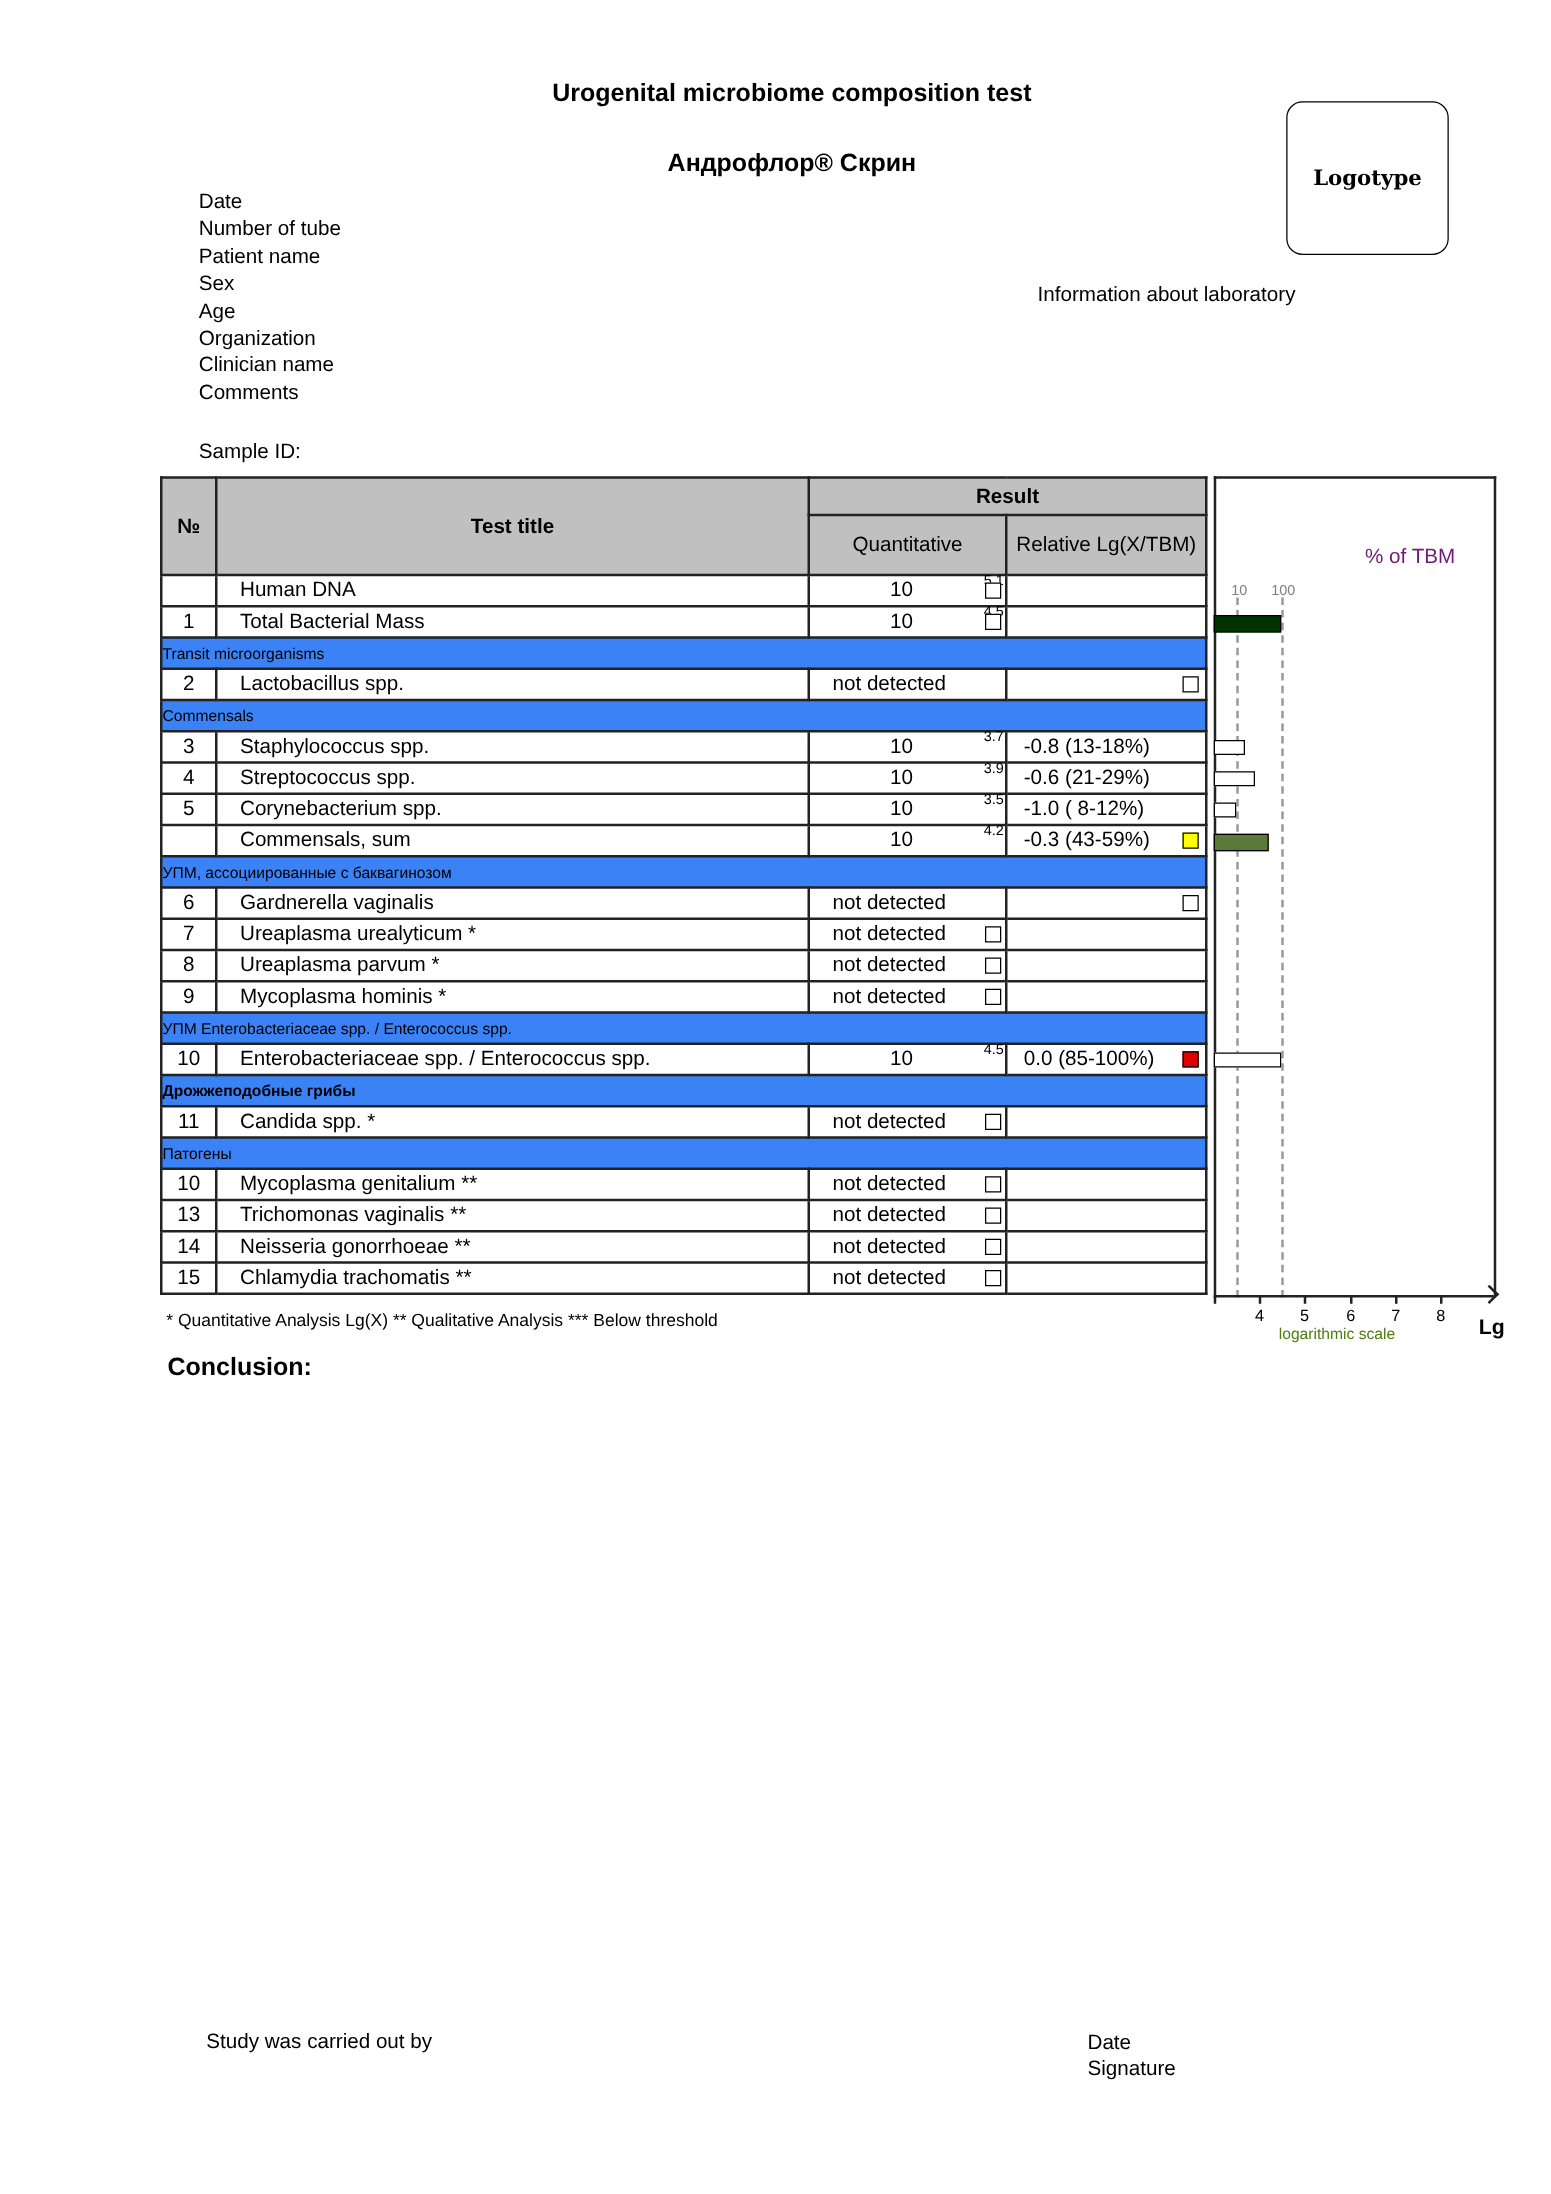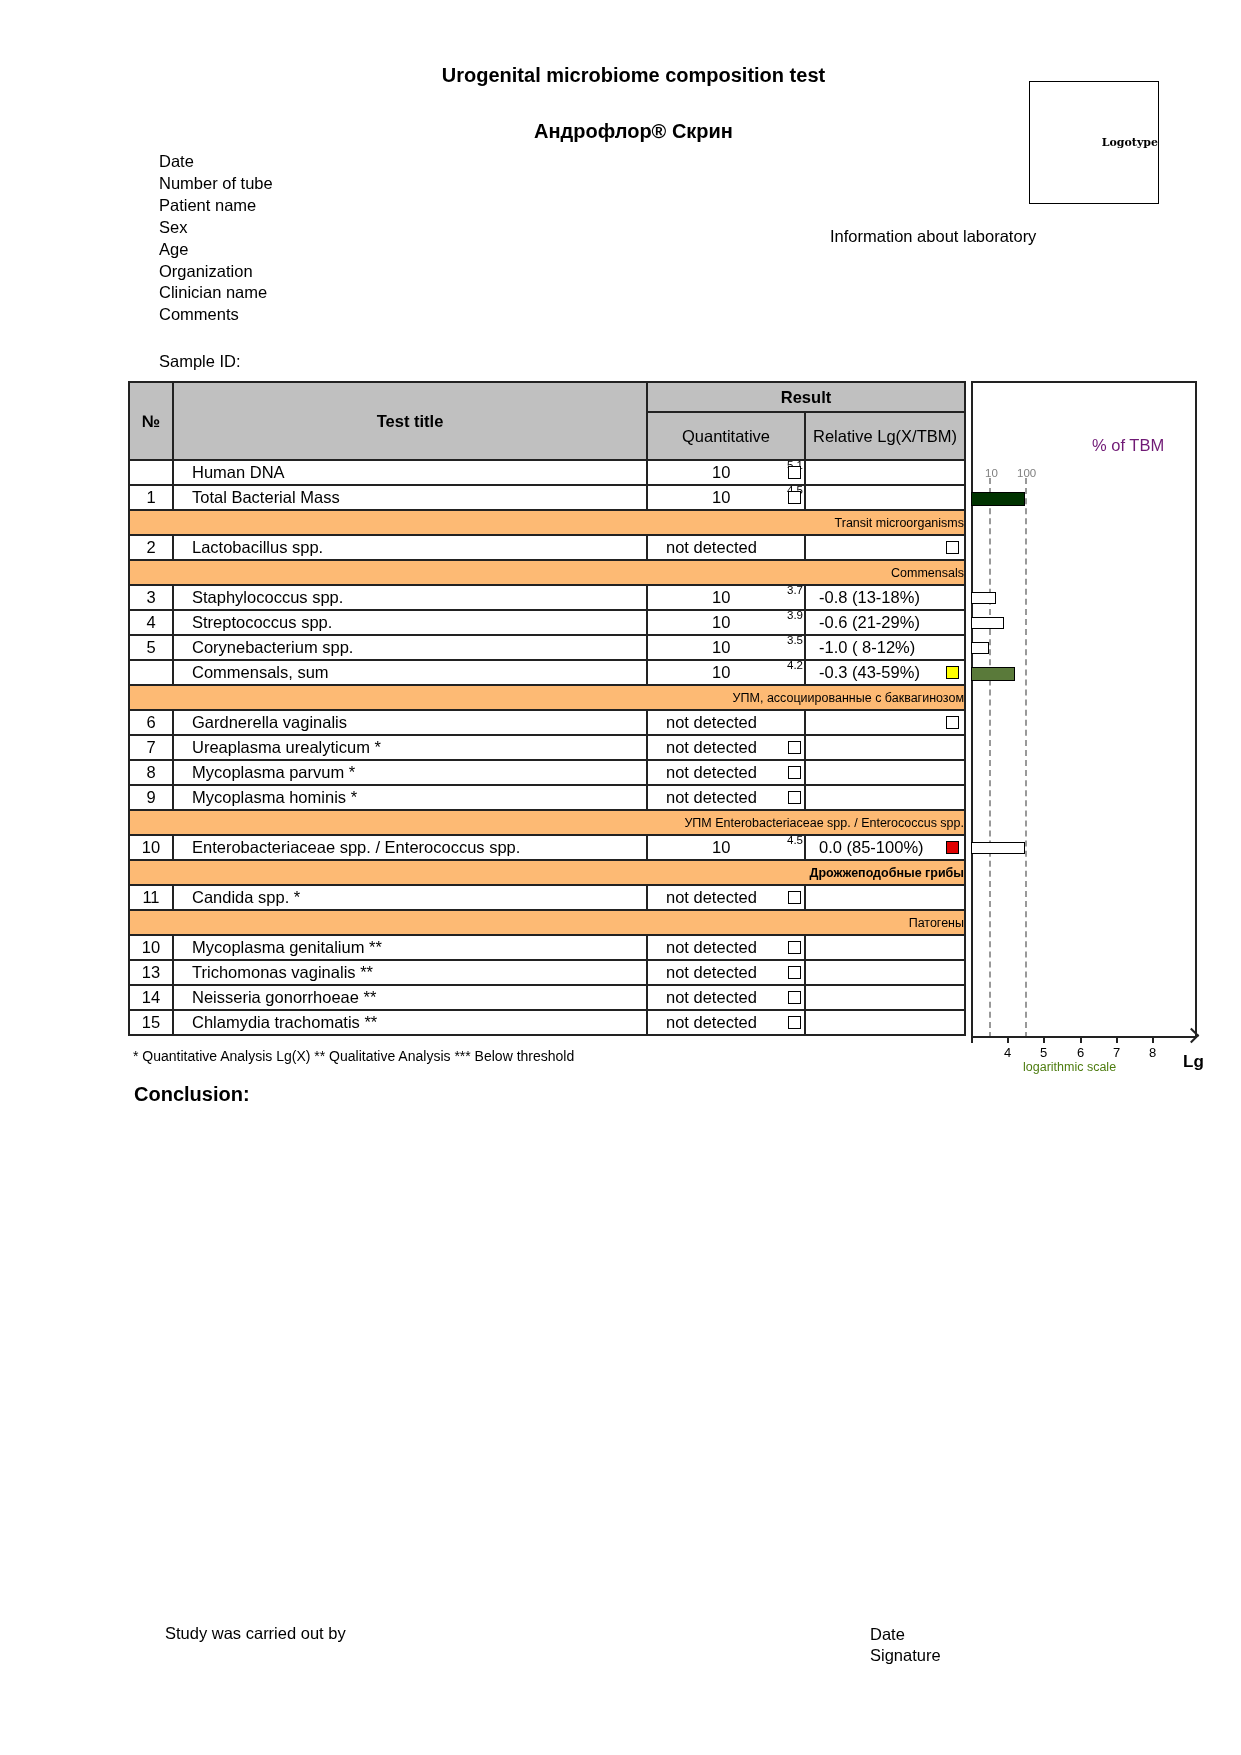--- a/index.html
+++ b/index.html
@@ -1,30 +1,30 @@
 <!DOCTYPE html>
 <html><head>
 <meta charset="utf-8">
 <style>
   html,body{margin:0;padding:0;background:#fff;}
   body{width:1241px;height:1755px;position:relative;font-family:"Liberation Sans",sans-serif;color:#000;overflow:hidden;}
   .abs{position:absolute;}
   .title{left:0;width:1267px;top:64px;text-align:center;font-weight:bold;font-size:20px;}
   .subtitle{left:0;width:1267px;top:120px;text-align:center;font-weight:bold;font-size:20px;}
-  .logo{left:1029px;top:81px;width:128px;height:121px;border:1.5px solid #000;border-radius:0;display:flex;align-items:center;justify-content:flex-end;font-family:"DejaVu Serif","Liberation Serif",serif;font-weight:bold;font-size:11px;}
+  .logo{left:1029px;top:81px;width:128px;height:121px;border:1.5px solid #000;border-radius:13px;display:flex;align-items:center;justify-content:center;font-family:"DejaVu Serif","Liberation Serif",serif;font-weight:bold;font-size:17px;}
   .patient{left:159px;top:151px;font-size:16.5px;line-height:21.9px;}
   .lab-info{left:830px;top:227px;font-size:16.5px;}
   .sample{left:159px;top:352px;font-size:16.5px;}
   table.res{position:absolute;left:128px;top:381px;width:836px;border-collapse:collapse;font-size:16.5px;table-layout:fixed;}
   table.res td, table.res th{border:2px solid #222;padding:0;height:21px;}
   table.res th{background:#c0c0c0;font-weight:bold;}
   .hdr-light{font-weight:normal !important;}
   td.num{text-align:center;}
   td.name{padding-left:18px !important;}
-  td.section{background:#fdba74;text-align:right;font-size:12.5px;height:21px;}
+  td.section{background:#3b82f6;text-align:left;font-size:12.5px;height:21px;}
   td.quant{position:relative;}
   .qwrap{position:relative;height:21px;}
   .qbase{position:absolute;left:64px;top:1px;}
   .qexp{position:absolute;left:94px;top:-3px;font-size:11.5px;padding-left:45px;}
   .qnd{position:absolute;left:18px;top:1px;}
   .cb{position:absolute;width:11px;height:11px;border:1.5px solid #000;background:#fff;top:4px;}
   .cb.q{left:140px;}
   td.rel{position:relative;}
   .rtext{position:absolute;left:13px;top:1px;}
   .rcb{position:absolute;right:5px;top:4px;width:11px;height:11px;border:1.5px solid #000;}
@@ -220,21 +220,21 @@
             <span class="qnd">not detected</span>
             <span class="cb q"></span>
           </div>
         </td>
         <td class="rel">
           <div class="qwrap"></div>
         </td>
       </tr>
       <tr style="height: 25px;">
         <td class="num">8</td>
-        <td class="name">Mycoplasma parvum *</td>
+        <td class="name">Ureaplasma parvum *</td>
         <td class="quant">
           <div class="qwrap">
             <span class="qnd">not detected</span>
             <span class="cb q"></span>
           </div>
         </td>
         <td class="rel">
           <div class="qwrap"></div>
         </td>
       </tr>

